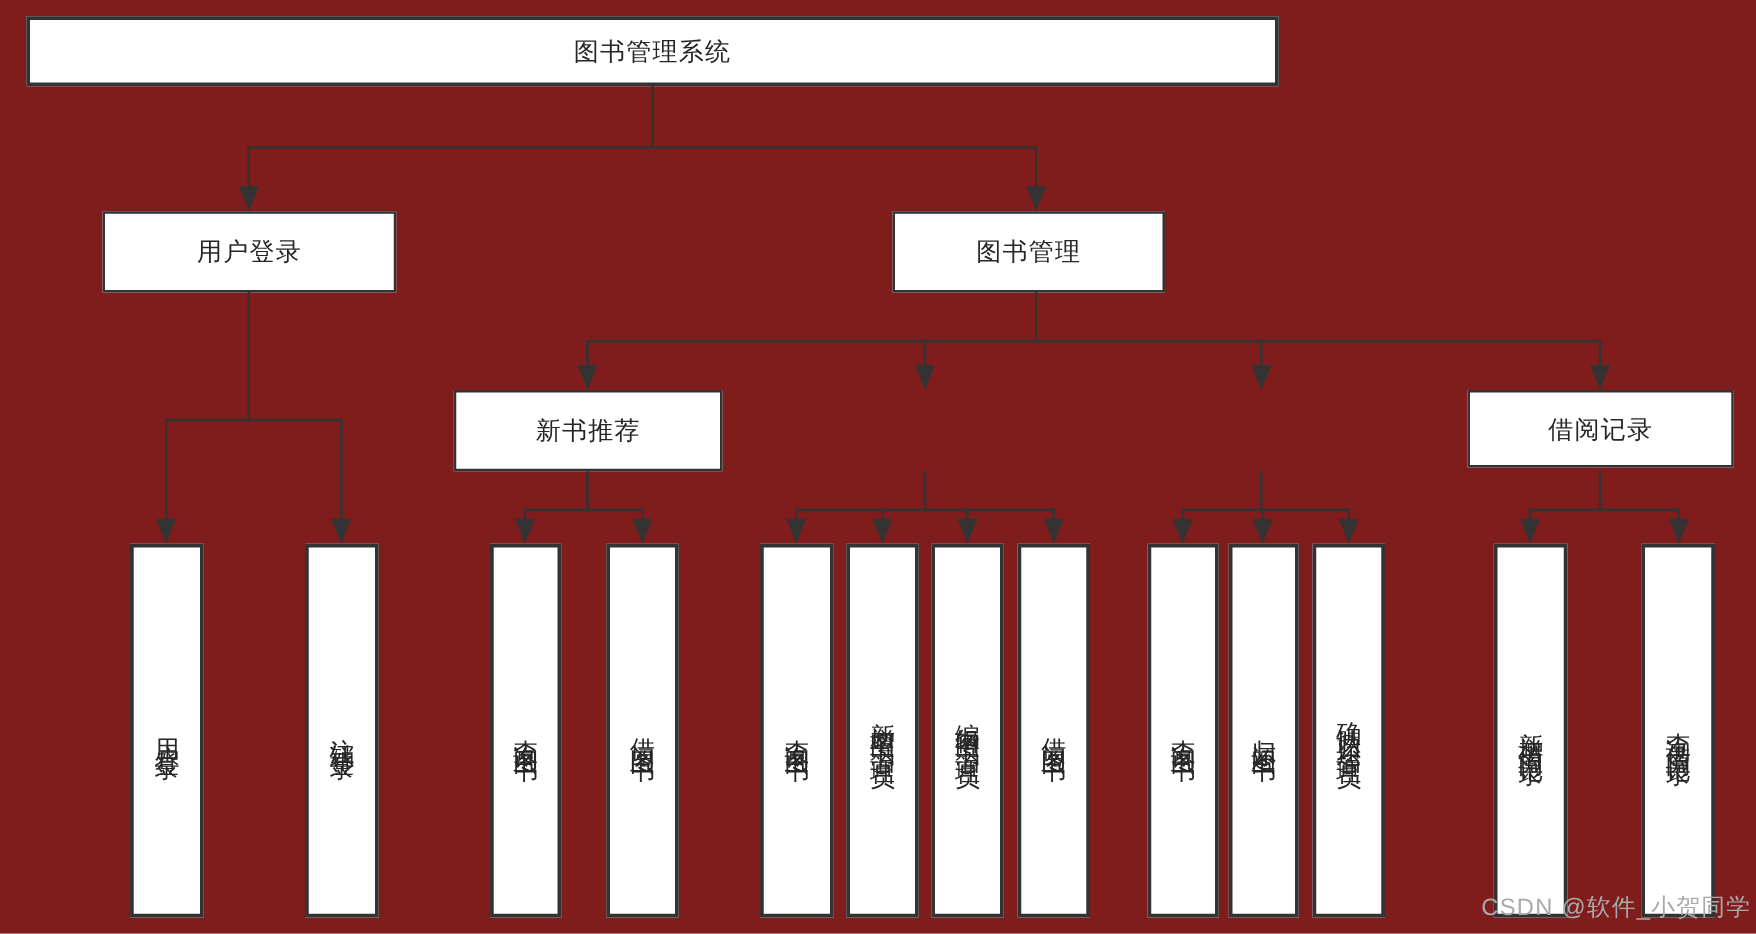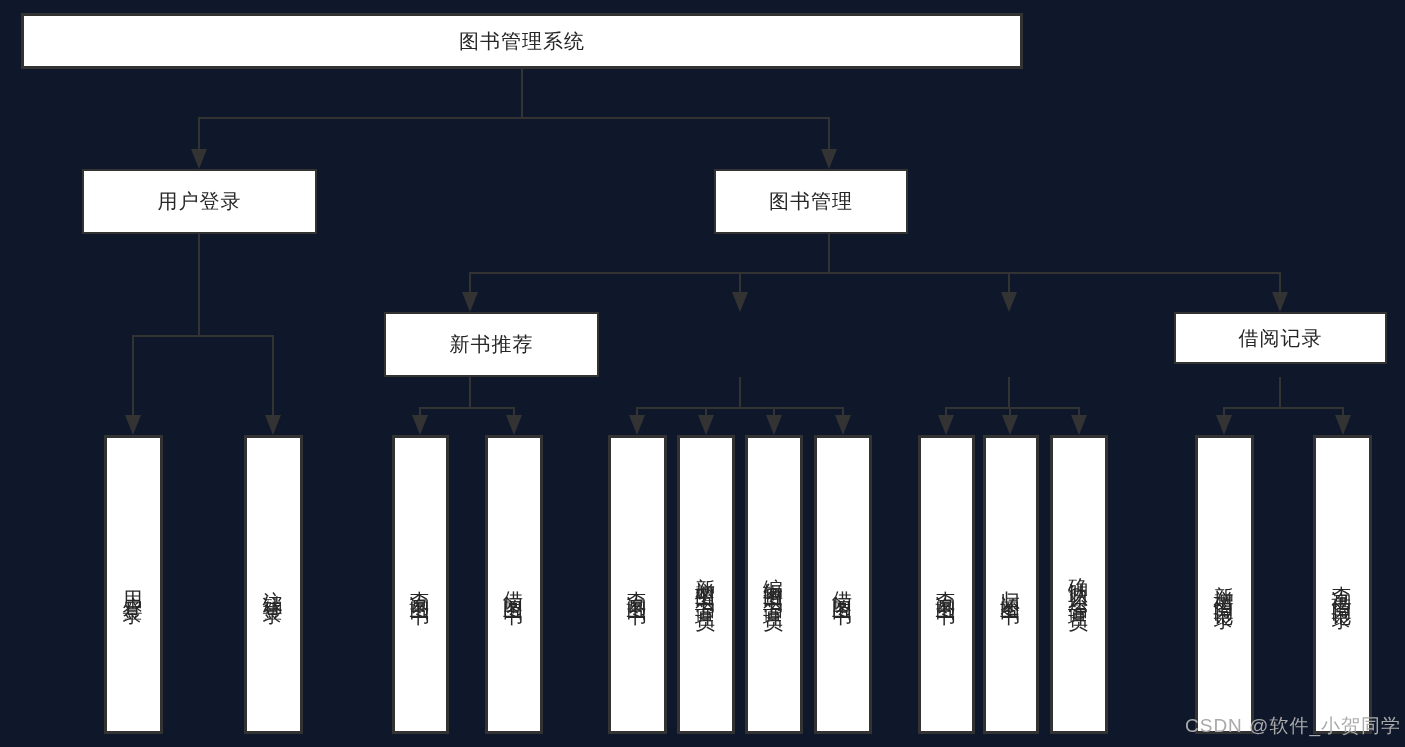--- a/index.html
+++ b/index.html
@@ -4,21 +4,21 @@
 <style>
   :root{
     --line:#333333;
     --text:#262626;
   }
   html,body{margin:0;padding:0;background:#ffffff;}
   #canvas{
     position:relative;
     width:1405px;
     height:747px;
-    background:#0f172a;
+    background:#7f1d1d;
     overflow:hidden;
     font-family:"Liberation Sans","DejaVu Sans",sans-serif;
   }
   .node{
     position:absolute;
     box-sizing:border-box;
     background:#ffffff;
     border:3px solid var(--line);
     display:flex;
     align-items:center;
@@ -60,28 +60,28 @@
 
 <div id="canvas">
 
   <div class="node" style="left:21px;top:13px;width:1002px;height:56px;">
     <span>图书管理系统</span>
   </div>
 
   <div class="node mid" style="left:82px;top:169px;width:235px;height:65px;">
     <span>用户登录</span>
   </div>
-  <div class="node mid" style="left:714px;top:169px;width:194px;height:65px;">
+  <div class="node mid" style="left:714px;top:169px;width:218px;height:65px;">
     <span>图书管理</span>
   </div>
 
-  <div class="node mid" style="left:384px;top:312px;width:215px;height:65px;">
+  <div class="node mid" style="left:363px;top:312px;width:215px;height:65px;">
     <span>新书推荐</span>
   </div>
-  <div class="node mid" style="left:1174px;top:312px;width:213px;height:52px;">
+  <div class="node mid" style="left:1174px;top:312px;width:213px;height:62px;">
     <span>借阅记录</span>
   </div>
 
   <div class="node leaf" style="left:104px;top:435px;width:59px;height:299px;">
     <span class="vtext">用户登录</span>
   </div>
   <div class="node leaf" style="left:244px;top:435px;width:59px;height:299px;">
     <span class="vtext">注销登录</span>
   </div>
 

